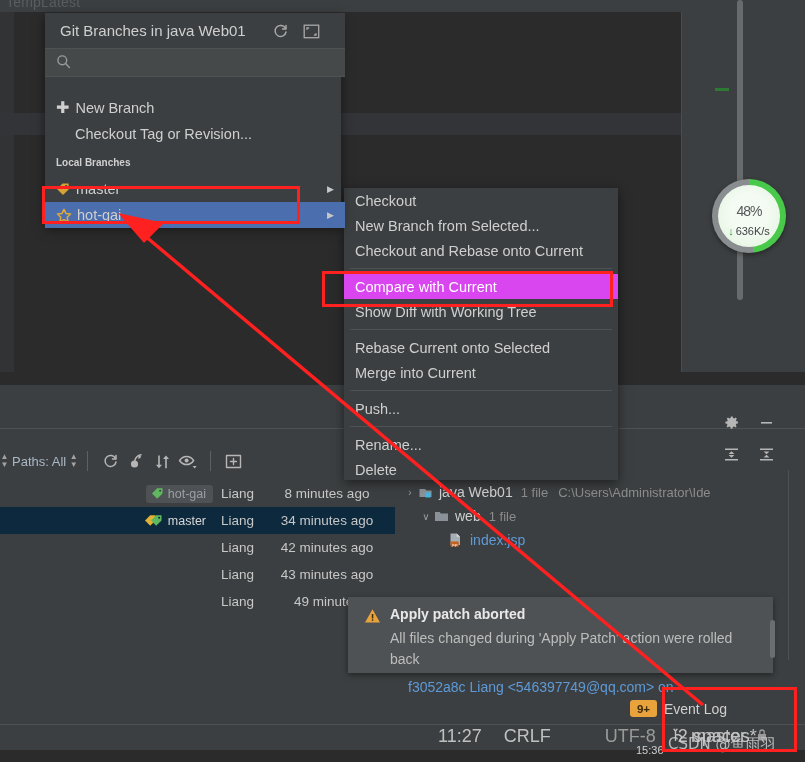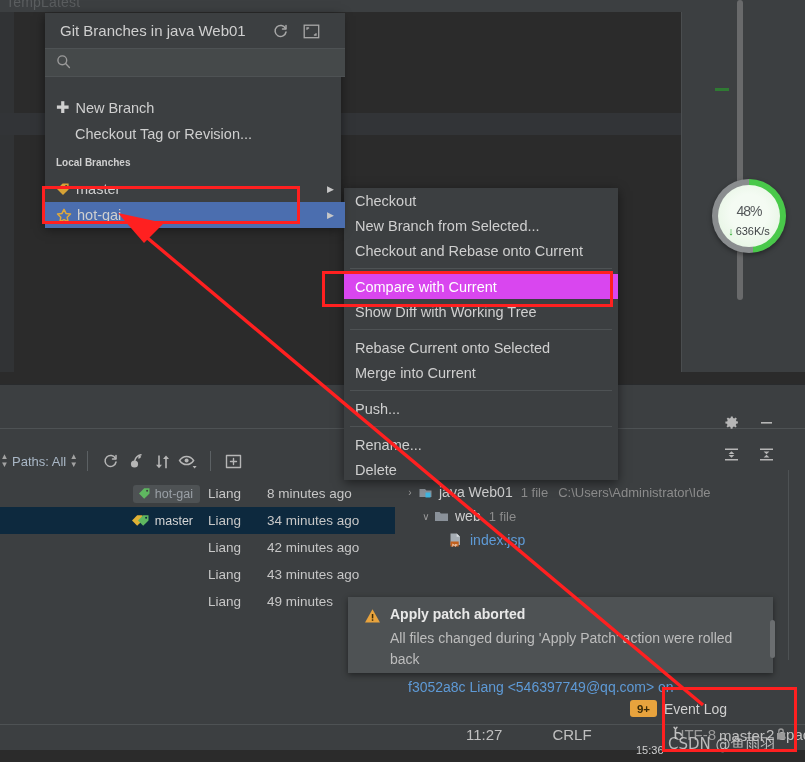--- a/index.html
+++ b/index.html
@@ -44,21 +44,21 @@
   #log-rows{left:0;top:480px;width:395px;}
   .log-row{height:27px;display:flex;align-items:center;justify-content:flex-end;
            padding-right:8px;box-sizing:border-box;gap:0;}
   .log-row.sel{background:#0d293e;}
   .badge{display:inline-flex;align-items:center;gap:4px;padding:2px 7px 2px 5px;
          border-radius:3px;margin-right:8px;}
   .badge.current{background:#4e5254;}
   .badge-text{font-size:12.5px;color:#9aa0a6;}
   .badge.master .badge-text{color:#d6d6d6;}
   .author{color:#c7c7c7;font-size:13.5px;min-width:46px;text-align:left;}
-  .when{color:#c7c7c7;font-size:13.5px;margin-left:13px;text-align:left;min-width:120px;}
+  .when{color:#c7c7c7;font-size:13.5px;margin-left:0;text-align:center;min-width:120px;}
 
   
   #tree-panel{left:402px;top:480px;width:403px;}
   #tree-vline{left:788px;top:470px;width:1px;height:190px;background:#4e5254;}
   .tree-row{display:flex;align-items:center;height:24px;white-space:nowrap;font-size:14px;}
   .tree-row .chev{width:16px;color:#9a9a9a;font-size:10px;text-align:center;}
   .tree-name{color:#cfcfcf;}
   .tree-meta{color:#8c8c8c;margin-left:8px;font-size:13px;}
   .tree-path{color:#8c8c8c;margin-left:10px;font-size:13px;}
   .tree-file{color:#5e9ad6;}
@@ -82,21 +82,21 @@
   #eventlog-bar{left:0;top:697px;width:805px;height:27px;background:#3c3f41;}
   #eventlog{right:78px;top:700px;display:flex;align-items:center;gap:7px;}
   #evt-badge{display:inline-flex;align-items:center;justify-content:center;
              min-width:21px;height:17px;border-radius:3px;background:#e8a33d;
              color:#3b2a06;font-size:11.5px;font-weight:bold;padding:0 3px;}
   #evt-label{color:#cfcfcf;font-size:14px;}
 
   #status-bar{left:0;top:724px;width:805px;height:26px;background:#3c3f41;
               border-top:1px solid #4e5254;}
   #status-items{position:absolute;left:438px;top:726px;display:flex;align-items:center;gap:22px;}
-  .st{color:#c0c0c0;font-size:15px;white-space:nowrap;margin-left:28px;}
+  .st{color:#c0c0c0;font-size:18px;white-space:nowrap;}
   .st.dim{color:#9a9a9a;padding-left:32px;}
   #st-branch{position:absolute;left:672px;top:726px;display:flex;align-items:center;gap:6px;}
 
   #bottom-strip{left:0;top:750px;width:805px;height:12px;background:#2b2b2b;}
   #clock{left:636px;top:744px;color:#cfcfcf;font-size:11px;}
 
   
   #watermark{left:668px;top:735px;color:#cfcfcf;font-size:15px;opacity:.85;
              font-family:"DejaVu Sans",sans-serif;white-space:nowrap;}
 

